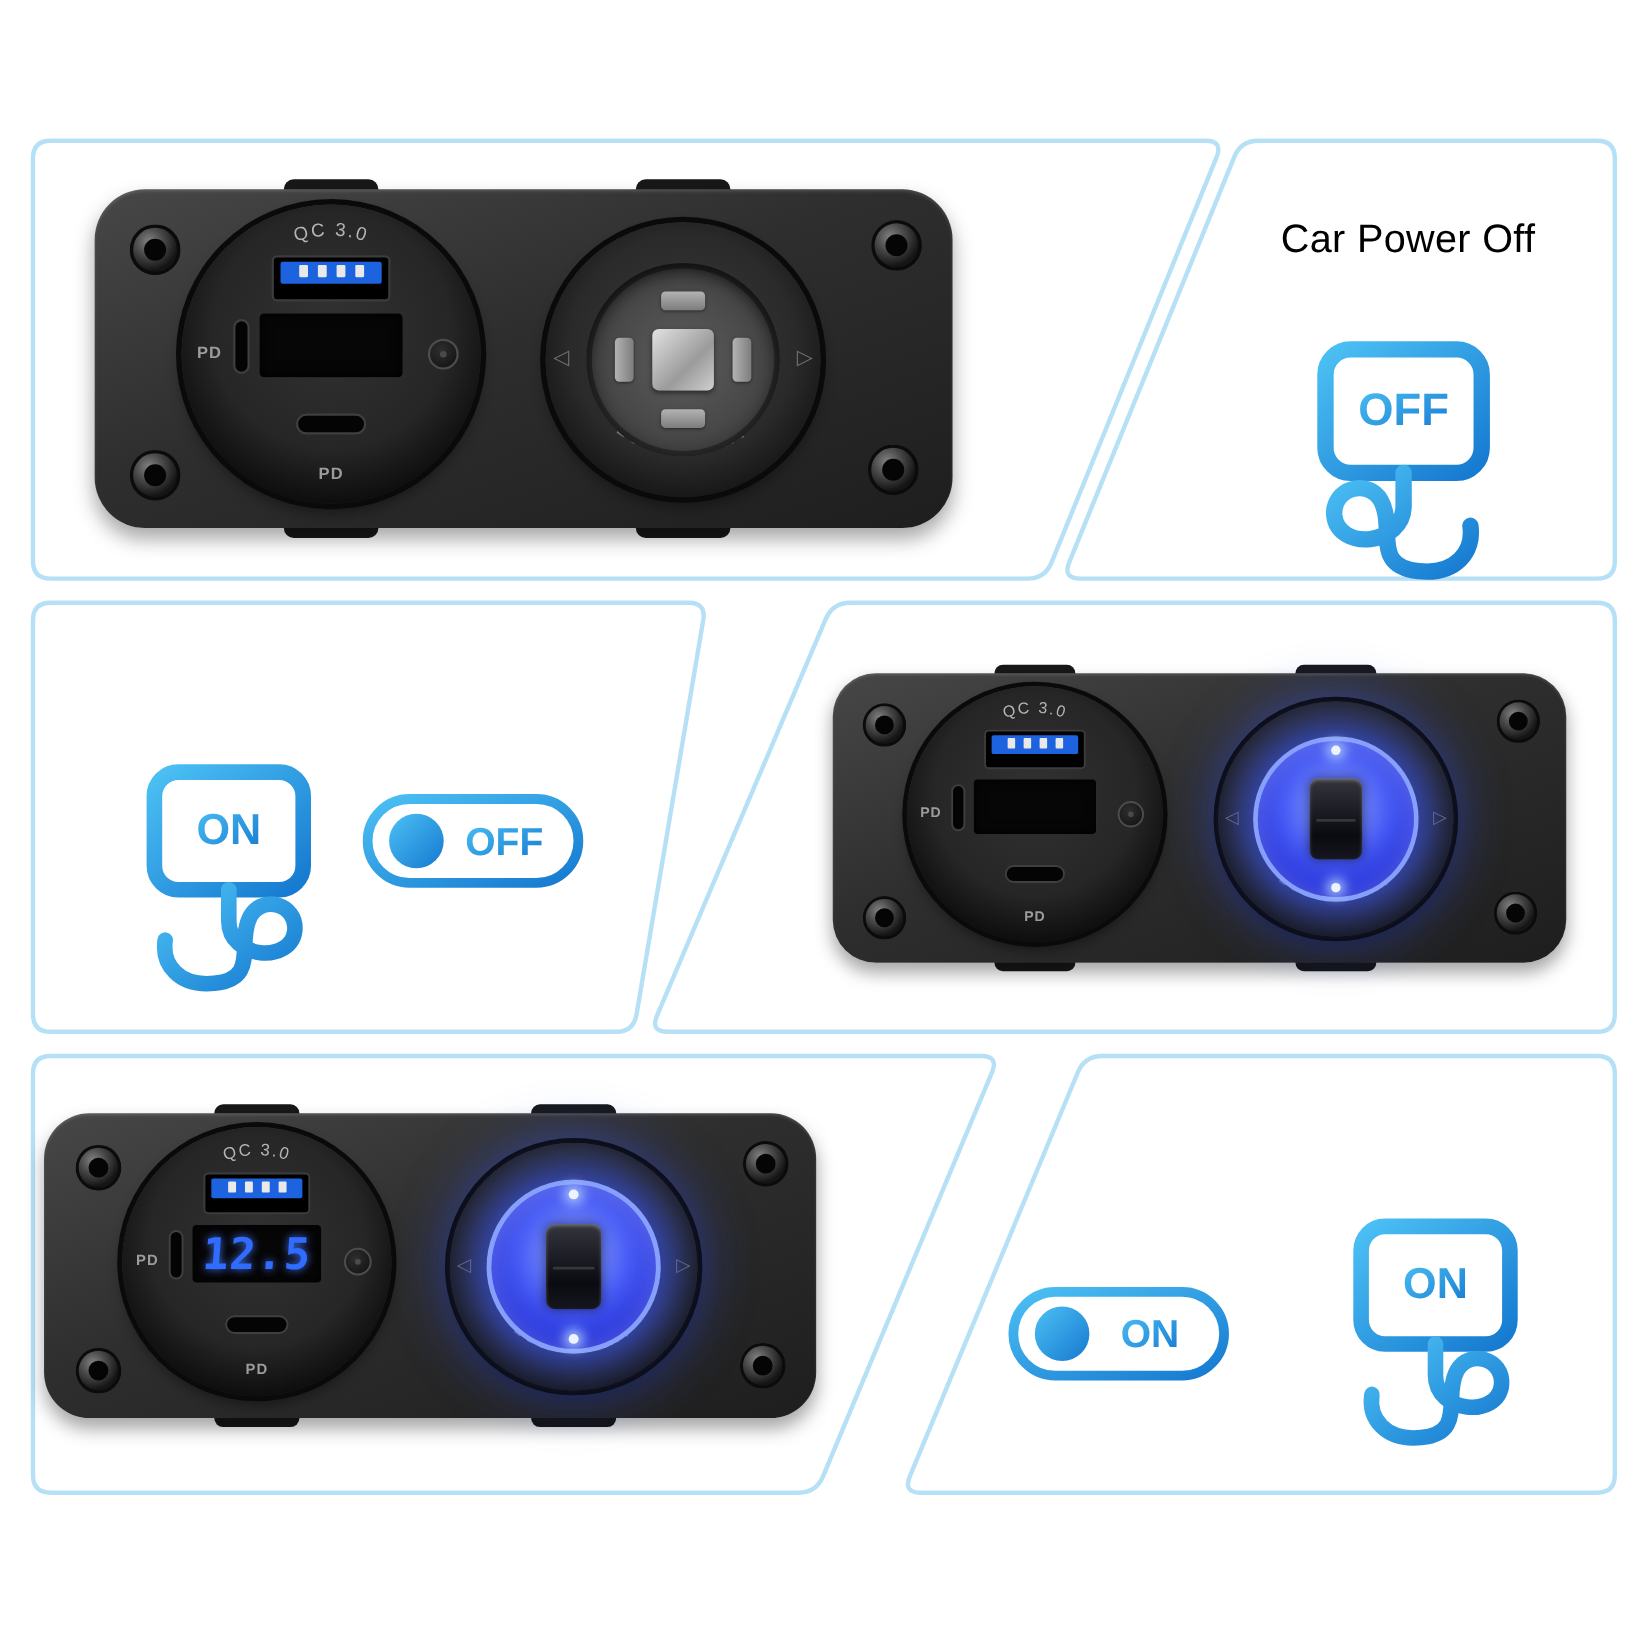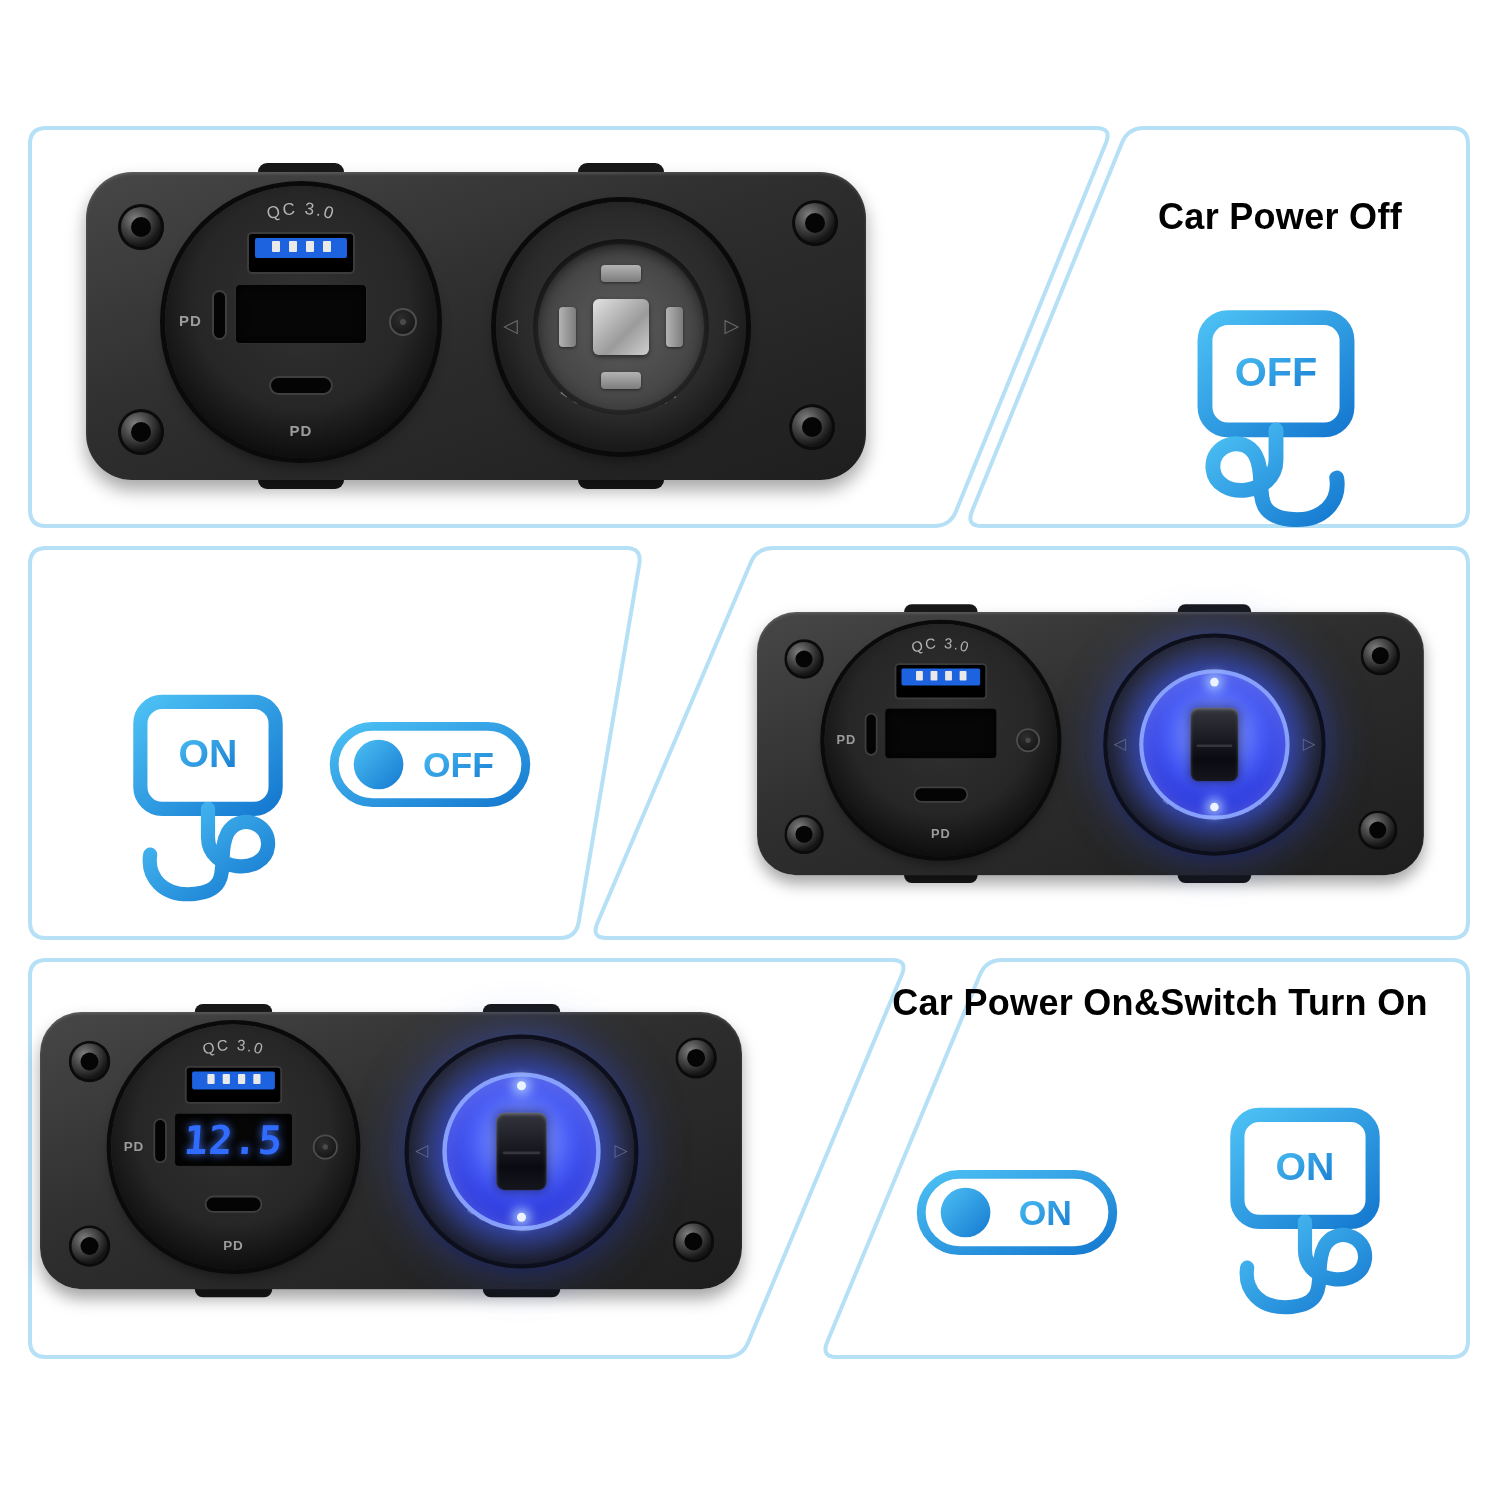--- a/index.html
+++ b/index.html
@@ -1,20 +1,20 @@
 <!DOCTYPE html>
 <html style="--box-border: #b5e0f6; --icon-blue-light: #4cc0f4; --icon-blue-dark: #1579d0; --digit-blue: #2f6cff;"><head>
 <meta charset="utf-8">
 <style>
   *{box-sizing:border-box;margin:0;padding:0}
   html,body{background:#fff}
   #stage{position:relative;width:1500px;height:1500px;background:#fff;overflow:hidden;font-family:"Liberation Sans",sans-serif}
   #bg-boxes{position:absolute;left:0;top:0}
   .boxline{fill:#ffffff;stroke:var(--box-border,#b5e0f6);stroke-width:4}
-  .heading{position:absolute;font-size:36px;font-weight:bold;color:#000;text-align:center;white-space:nowrap;letter-spacing:.3px}
+  .heading{position:absolute;font-size:36px;font-weight:normal;color:#000;text-align:center;white-space:nowrap;letter-spacing:.3px}
 
   
   .icon{position:absolute;overflow:visible}
   .ps{fill:none;stroke:url(#gb);stroke-width:13;stroke-linecap:round;stroke-linejoin:round}
   .ps-thin{fill:none;stroke:url(#gb);stroke-width:6;stroke-linecap:round}
   .itxt{fill:url(#gb);font-weight:bold;font-size:36px;font-family:"Liberation Sans",sans-serif;text-anchor:middle}
   .ts{fill:#fff;stroke:url(#gb);stroke-width:10}
   .knob{fill:url(#gb)}
   .ttxt{fill:url(#gb);font-weight:bold;font-size:40px;font-family:"Liberation Sans",sans-serif;text-anchor:middle}
 
@@ -200,21 +200,20 @@
         </svg>
         <div class="socket-inner on">
           <div class="led led-n"></div>
           <div class="rocker"></div>
           <div class="led led-s"></div>
         </div>
       </div>
     </div>
   </div>
 
-  <div class="heading" style="left:860px;top:982px;width:600px">Car Power On&amp;Switch Turn On</div>
 
   <svg class="icon" style="left:915px;top:1168px;width:204px;height:89px" viewBox="0 0 230 100">
     <rect class="ts" x="7" y="7" width="216" height="86" rx="43"></rect>
     <circle class="knob" cx="57" cy="50" r="28"></circle>
     <text class="ttxt" x="147" y="64">ON</text>
   </svg>
 
   <svg class="icon" style="left:1185px;top:1058px;width:240px;height:284px" viewBox="0 0 220 260">
     <path class="ps" d="M78 10 V52"></path>
     <path class="ps" d="M142 10 V52"></path>

